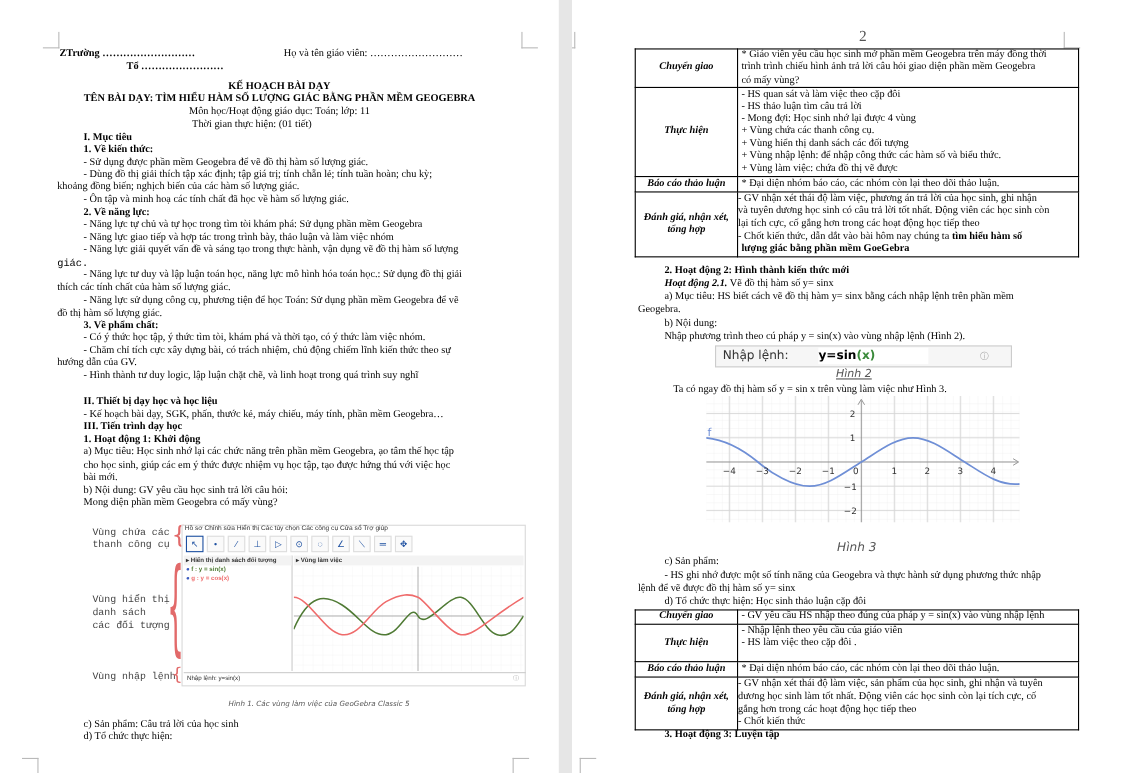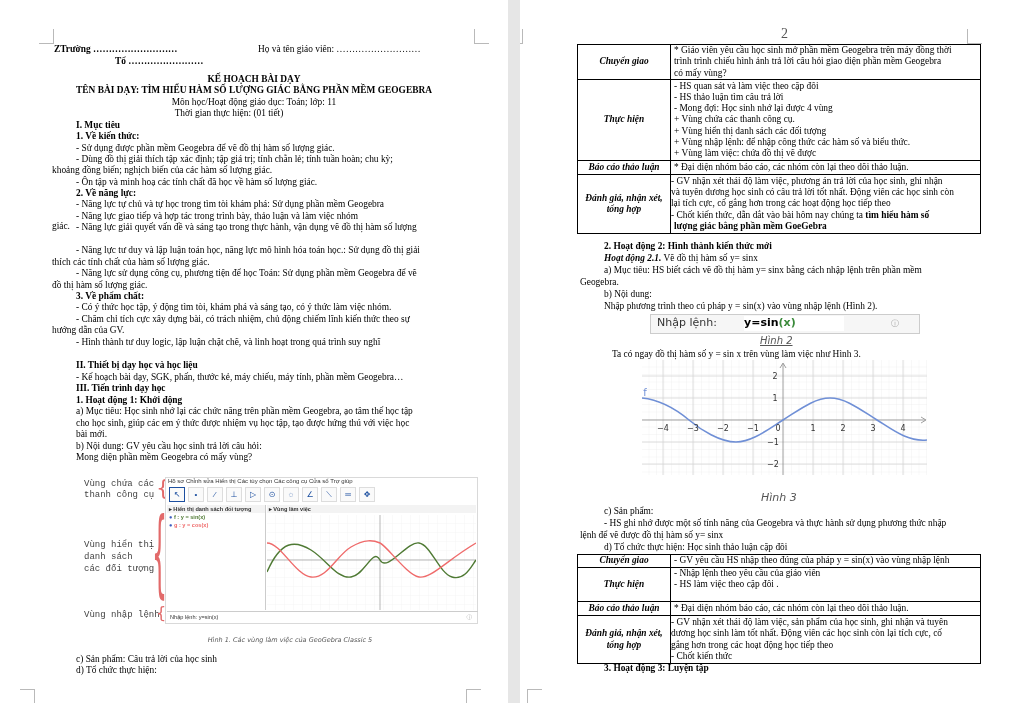--- a/index.html
+++ b/index.html
@@ -56,27 +56,27 @@
   <div class="t b" style="left:76px;top:120px;">I. Mục tiêu</div>
   <div class="t b" style="left:76px;top:131px;">1. Về kiến thức:</div>
   <div class="t" style="left:76px;top:143px;">- Sử dụng được  phần mềm Geogebra để vẽ đồ thị hàm số lượng giác.</div>
   <div class="t" style="left:76px;top:154px;">- Dùng đồ thị giải thích tập xác định; tập giá trị; tính chẵn lẻ; tính tuần hoàn; chu kỳ;</div>
   <div class="t" style="left:52px;top:165px;">khoảng đồng biến; nghịch biến của các hàm số lượng giác.</div>
   <div class="t" style="left:76px;top:177px;">- Ôn tập và minh hoạ các tính chất đã học về hàm số lượng giác.</div>
   <div class="t b" style="left:76px;top:188px;">2. Về năng lực:</div>
   <div class="t" style="left:76px;top:199px;">- Năng lực tự chủ và tự học trong tìm tòi khám phá: Sử dụng phần mềm Geogebra</div>
   <div class="t" style="left:76px;top:222px;">- Năng lực giải quyết vấn đề và sáng tạo trong thực hành, vận dụng vẽ đồ thị hàm số lượng</div>
   <div class="t" style="left:76px;top:211px;">- Năng lực giao tiếp và hợp tác trong trình bày, thảo luận và làm việc nhóm</div>
-  <div class="t" style="left:52px;top:221px;">giác.</div>
+  <div class="t" style="left:52px;top:234px;font-family:Liberation Mono, monospace;">giác.</div>
   <div class="t" style="left:76px;top:245px;">- Năng lực tư duy và lập luận toán học, năng lực mô hình hóa toán học.: Sử dụng đồ thị giải</div>
   <div class="t" style="left:52px;top:257px;">thích các tính chất của hàm số lượng giác.</div>
   <div class="t" style="left:76px;top:268px;">- Năng lực sử dụng công cụ, phương tiện để học Toán: Sử dụng phần mềm Geogebra để vẽ</div>
   <div class="t" style="left:52px;top:280px;">đồ thị hàm số lượng giác.</div>
   <div class="t b" style="left:76px;top:291px;">3. Về phẩm chất:</div>
-  <div class="t" style="left:76px;top:302px;">- Có ý thức học tập, ý động tìm tòi, khám phá và sáng tạo, có ý thức làm việc nhóm.</div>
+  <div class="t" style="left:76px;top:302px;">- Có ý thức học tập, ý thức tìm tòi, khám phá và thời tạo, có ý thức làm việc nhóm.</div>
   <div class="t" style="left:76px;top:314px;">- Chăm chỉ tích cực xây dựng bài, có trách nhiệm, chủ động chiếm lĩnh kiến thức theo sự</div>
   <div class="t" style="left:52px;top:325px;">hướng dẫn của GV.</div>
   <div class="t" style="left:76px;top:337px;">- Hình thành tư duy logic, lập luận chặt chẽ, và linh hoạt trong quá trình suy nghĩ</div>
   <div class="t b" style="left:76px;top:360px;">II. Thiết bị dạy học và học liệu</div>
   <div class="t" style="left:76px;top:372px;">- Kế hoạch bài dạy, SGK, phấn, thước kẻ, máy chiếu, máy tính, phần mềm Geogebra…</div>
   <div class="t b" style="left:76px;top:383px;">III. Tiến trình dạy học</div>
   <div class="t b" style="left:76px;top:395px;">1. Hoạt động 1: Khởi động</div>
   <div class="t" style="left:76px;top:418px;">cho học sinh, giúp các em ý thức được nhiệm vụ học tập, tạo được hứng thú với việc học</div>
   <div class="t" style="left:76px;top:406px;">a) Mục tiêu: Học sinh nhớ lại các chức năng trên phần mềm Geogebra, ạo tâm thế học tập</div>
   <div class="t" style="left:76px;top:429px;">bài mới.</div>

